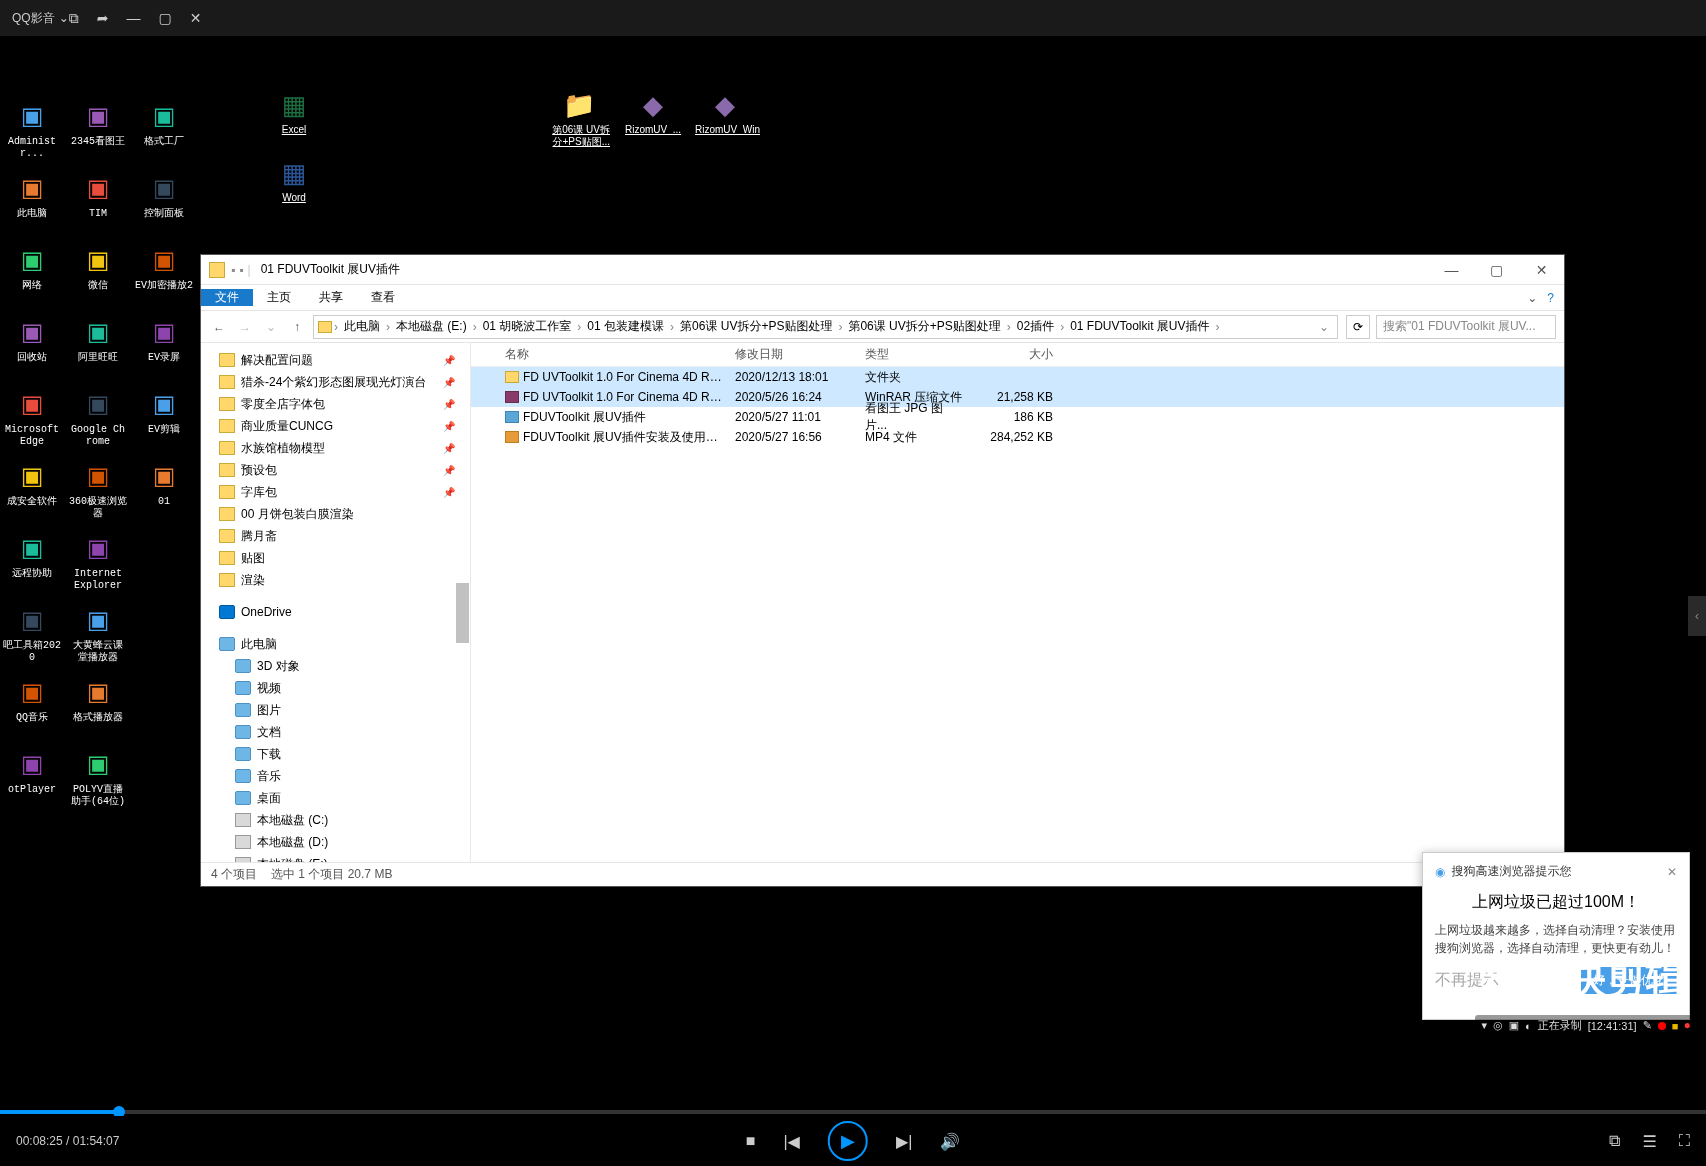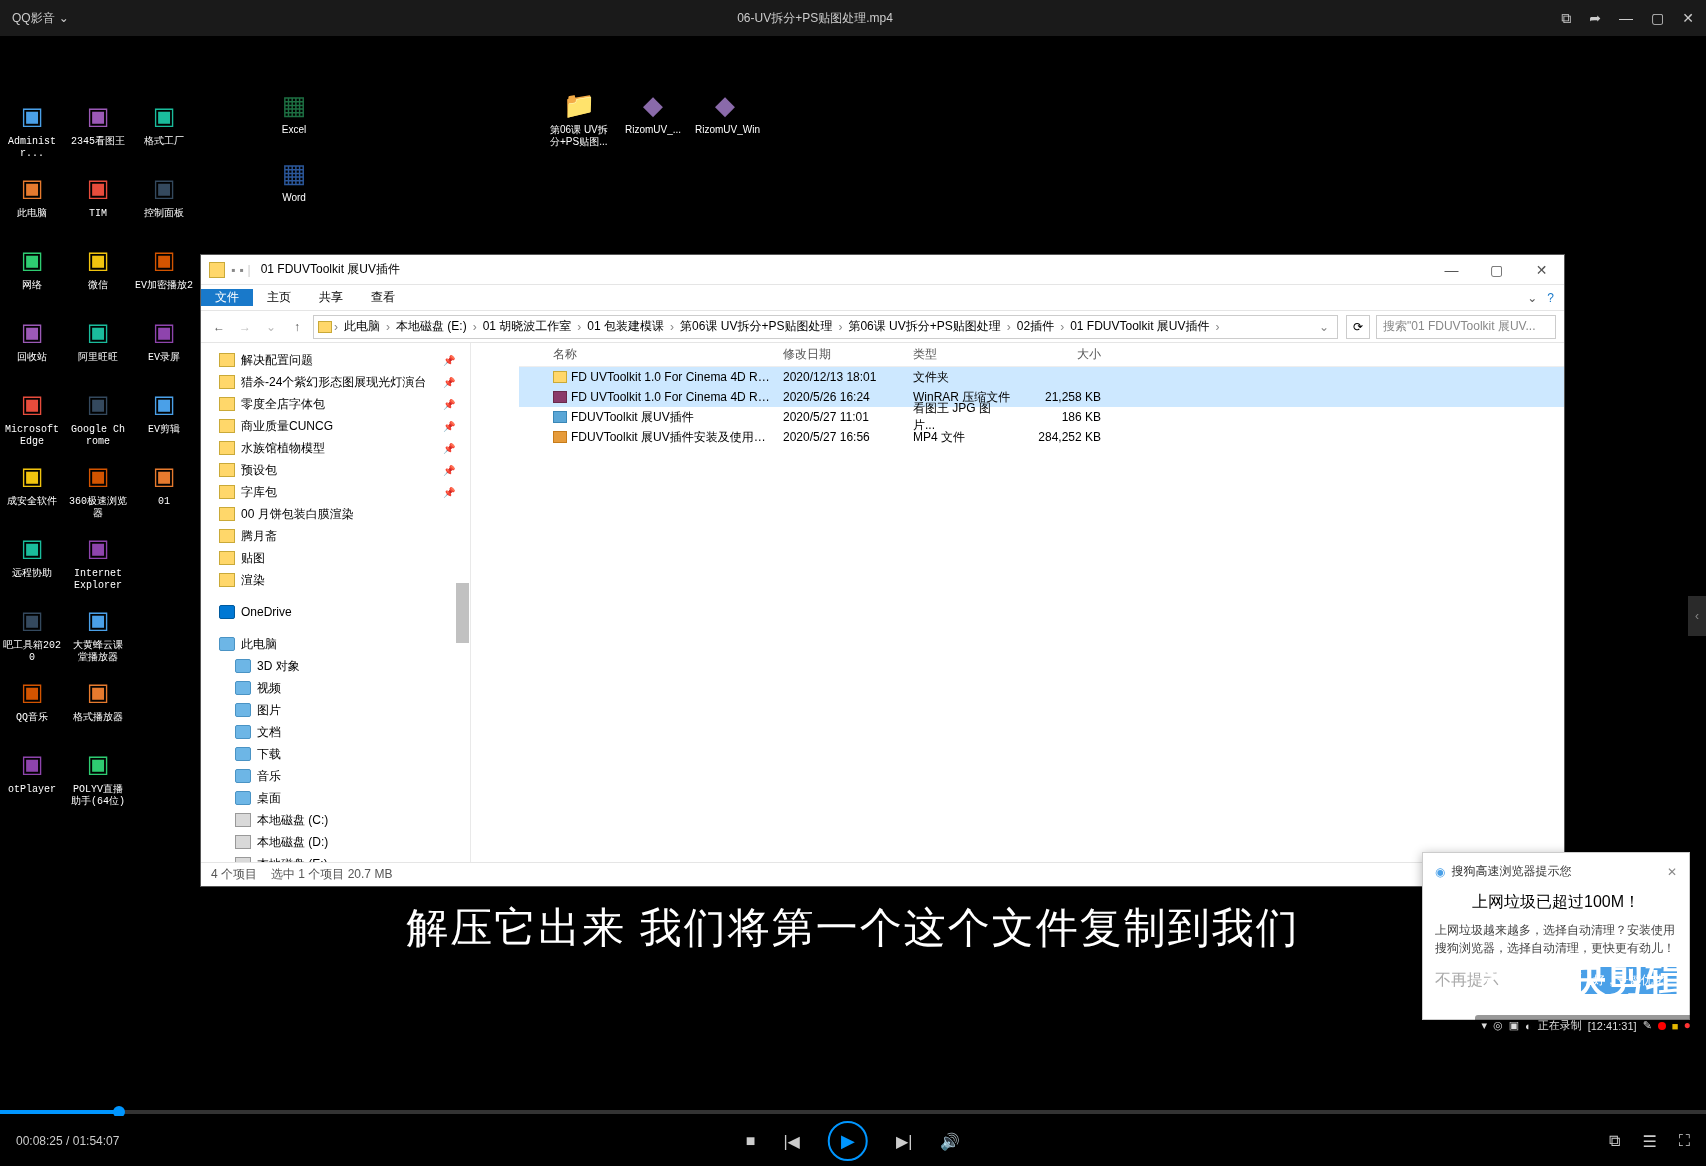--- a/index.html
+++ b/index.html
@@ -19,42 +19,42 @@
 .desktop { position: absolute; top: 60px; left: 0; width: 200px; }
 .desk-icon { width: 60px; height: 68px; display: inline-flex; flex-direction: column; align-items: center; justify-content: flex-start; margin: 2px 2px; }
 .desk-icon .ico { width: 36px; height: 36px; display: flex; align-items: center; justify-content: center; font-size: 24px; }
 .desk-icon .lbl { color: #fff; font-size: 10px; text-align: center; line-height: 12px; margin-top: 2px; word-break: break-all; max-width: 58px; overflow: hidden; font-family: Liberation Mono, monospace; }
 .desktop-row { display: flex; }
 .desk-col { width: 66px; display: flex; flex-direction: column; }
 
 
 .d-extra { position: absolute; display: flex; flex-direction: column; align-items: center; }
 .d-extra .ico { width: 38px; height: 38px; display: flex; align-items: center; justify-content: center; font-size: 26px; }
-.d-extra .lbl { color: #fff; font-size: 10px; text-align: left; max-width: 60px; line-height: 12px; }
+.d-extra .lbl { color: #fff; font-size: 10px; text-align: right; max-width: 60px; line-height: 12px; text-decoration: underline; }
 
 
 .explorer { position: absolute; top: 218px; left: 200px; width: 1365px; height: 633px; background: #fff; border: 1px solid #555; display: flex; flex-direction: column; font-size: 12px; color: #000; }
 .exp-titlebar { height: 30px; background: #fff; display: flex; align-items: center; padding-left: 8px; border-bottom: 1px solid #e5e5e5; }
 .exp-titlebar .exp-icon { width: 16px; height: 16px; background: #ffd76a; border: 1px solid #c9a938; }
 .exp-titlebar .exp-tools { margin-left: 6px; display: flex; gap: 4px; }
 .exp-titlebar .exp-title { margin-left: 10px; font-size: 12px; }
 .exp-titlebar .exp-winbtns { margin-left: auto; display: flex; }
 .exp-titlebar .exp-winbtns span { width: 45px; height: 28px; display: flex; align-items: center; justify-content: center; font-size: 14px; color: #555; cursor: pointer; }
 .exp-ribbon { height: 26px; display: flex; align-items: center; border-bottom: 1px solid #e5e5e5; }
 .exp-ribbon .tab { padding: 0 14px; display: flex; align-items: center; font-size: 12px; }
 .exp-ribbon .tab.file { background: #1979ca; color: #fff; }
 .exp-ribbon .rib-right { margin-left: auto; display: flex; align-items: center; gap: 10px; padding-right: 10px; color: #5a5a5a; }
 .exp-addr { height: 32px; display: flex; align-items: center; gap: 6px; padding: 0 8px; border-bottom: 1px solid #e5e5e5; }
 .exp-addr .navbtn { width: 20px; height: 20px; display: flex; align-items: center; justify-content: center; color: #555; }
 .exp-addr .crumbs { flex: 1; height: 24px; border: 1px solid #ccc; display: flex; align-items: center; padding: 0 4px; overflow: hidden; }
 .exp-addr .crumb { padding: 0 4px; }
 .exp-addr .chev { color: #888; padding: 0 2px; }
 .exp-addr .refresh { width: 24px; height: 24px; border: 1px solid #ccc; display: flex; align-items: center; justify-content: center; margin-left: 2px; }
 .exp-addr .search { width: 180px; height: 24px; border: 1px solid #ccc; display: flex; align-items: center; padding: 0 6px; color: #888; }
-.exp-body { flex: 1; display: flex; overflow: hidden; gap: 48px; }
+.exp-body { flex: 1; display: flex; overflow: hidden; }
 .exp-tree { width: 270px; border-right: 1px solid #e9e9e9; overflow-y: auto; padding: 6px 0 6px 18px; position: relative; }
 .exp-tree .scrollthumb { position: absolute; right: 1px; top: 240px; width: 13px; height: 60px; background: #c1c1c1; }
 .tree-item { display: flex; align-items: center; height: 22px; gap: 6px; padding-right: 14px; }
 .tree-item .pin { margin-left: auto; color: #999; font-size: 10px; }
 .tree-item .fico { width: 16px; height: 14px; background: #ffd76a; border: 1px solid #c9a938; flex-shrink: 0; }
 .tree-item.drive .fico { background: #d9d9d9; border-color: #999; }
 .tree-item.special .fico { background: #6db6e6; border-color: #4a93c4; border-radius: 2px; }
 .tree-item .txt { white-space: nowrap; overflow: hidden; text-overflow: ellipsis; font-size: 12px; }
 .tree-sp { height: 10px; }
 .indent1 { padding-left: 16px; text-align: right; }
@@ -112,21 +112,20 @@
 .side-tab { position: absolute; right: 0; top: 560px; width: 18px; height: 40px; background: #2a2a2a; color: #888; display: flex; align-items: center; justify-content: center; font-size: 12px; }
 </style>
 </head>
 <body>
 
 <div class="titlebar">
   <div class="app-name">
     <span>QQ影音</span>
     <span>⌄</span>
   </div>
-  <div class="filename">06-UV拆分+PS贴图处理.mp4</div>
   <div class="win-controls">
     <span>⧉</span>
     <span>➦</span>
     <span>—</span>
     <span>▢</span>
     <span>✕</span>
   </div>
 </div>
 
 <div class="video-area">
@@ -477,21 +476,20 @@
             </div>
           </div>
       </div>
     </div>
     <div class="exp-status">
       <span>4 个项目</span>
       <span>选中 1 个项目  20.7 MB</span>
     </div>
   </div>
 
-  <div class="subtitle">解压它出来 我们将第一个这个文件复制到我们</div>
 
   <div class="popup">
     <div class="phead">
       <span style="color:#4aa0e8">◉</span>
       <span>搜狗高速浏览器提示您</span>
       <span class="pclose">✕</span>
     </div>
     <div class="ptitle">上网垃圾已超过100M！</div>
     <div class="pbody">上网垃圾越来越多，选择自动清理？安装使用搜狗浏览器，选择自动清理，更快更有劲儿！</div>
     <div class="pfoot">

